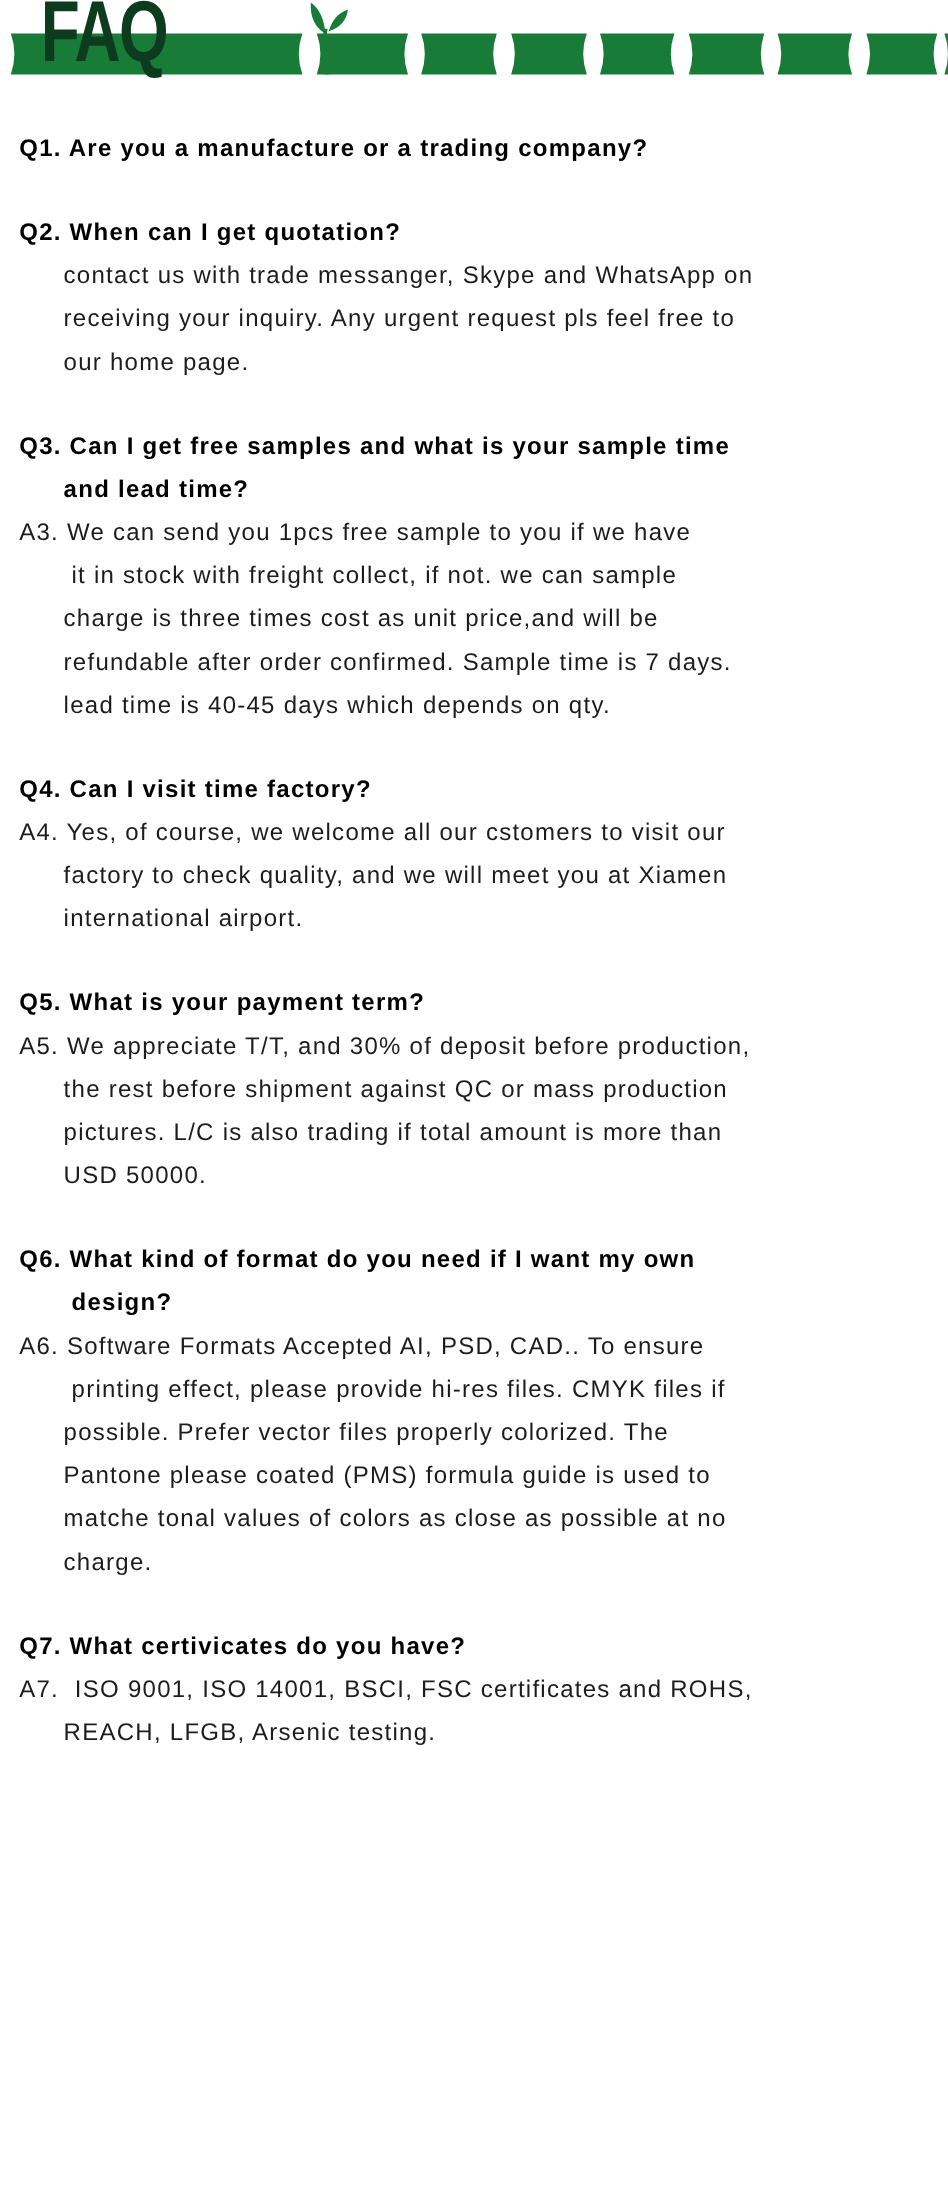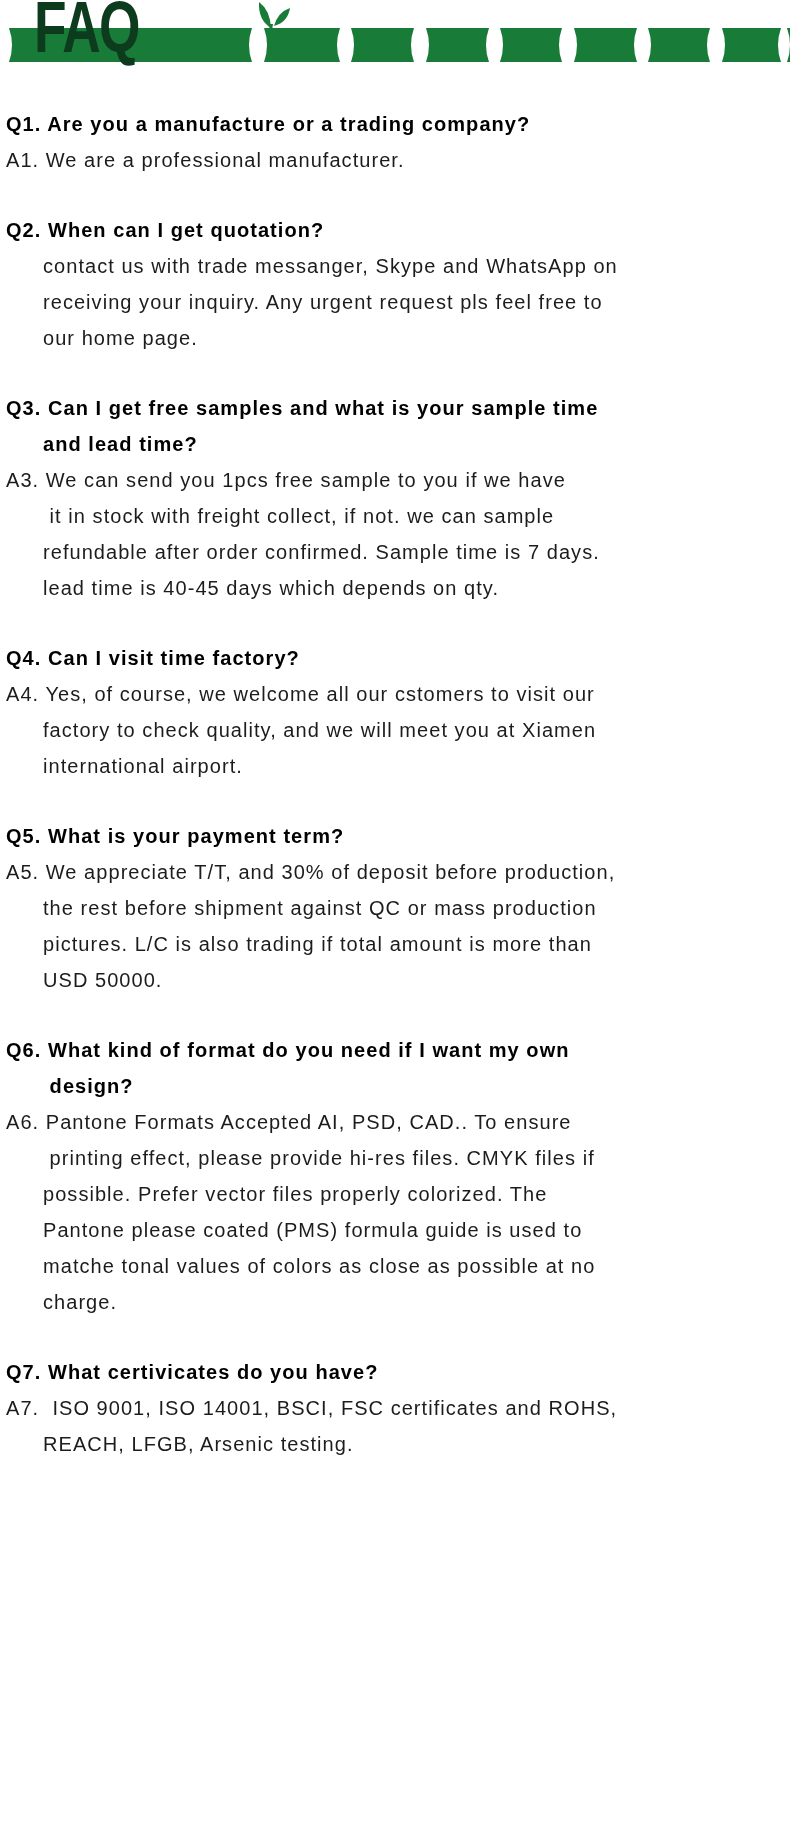--- a/index.html
+++ b/index.html
@@ -32,21 +32,21 @@
     top:-9px;
     font-size:72px;
     line-height:72px;
     font-weight:bold;
     letter-spacing:-2px;
     transform:scaleX(0.74);
     transform-origin:left top;
     color:var(--title-green);
   }
   main{
-    padding:36px 10px 0 6px;
+    padding:36px 10px 0 16px;
   }
   .qa{margin-bottom:34px;}
   .line{
     font-size:20px;
     line-height:36px;
     letter-spacing:1.05px;
     white-space:pre-wrap;
   }
   .q{
     font-weight:bold;
@@ -75,35 +75,35 @@
     <path d="M 271 28 Q 258 20 259 2 Q 270 10 271 28 Z"></path>
     <path d="M 274 26 Q 278 12 290 8 Q 288 22 274 26 Z"></path>
   </svg>
   <div class="faq-title">FAQ</div>
 </header>
 
 <main>
 
   <section class="qa">
     <div class="line q">Q1. Are you a manufacture or a trading company?</div>
-    <div class="line">A1. We are a professional manufacturer.</div>
   </section>
 
   <section class="qa">
     <div class="line q">Q2. When can I get quotation?</div>
     <div class="line cont">contact us with trade messanger, Skype and WhatsApp on</div>
     <div class="line cont">receiving your inquiry. Any urgent request pls feel free to</div>
     <div class="line cont">our home page.</div>
   </section>
 
   <section class="qa">
     <div class="line q">Q3. Can I get free samples and what is your sample time</div>
     <div class="line q cont">and lead time?</div>
     <div class="line">A3. We can send you 1pcs free sample to you if we have</div>
     <div class="line cont"> it in stock with freight collect, if not. we can sample</div>
+    <div class="line cont">charge is three times cost as unit price,and will be</div>
     <div class="line cont">refundable after order confirmed. Sample time is 7 days.</div>
     <div class="line cont">lead time is 40-45 days which depends on qty.</div>
   </section>
 
   <section class="qa">
     <div class="line q">Q4. Can I visit time factory?</div>
     <div class="line">A4. Yes, of course, we welcome all our cstomers to visit our</div>
     <div class="line cont">factory to check quality, and we will meet you at Xiamen</div>
     <div class="line cont">international airport.</div>
   </section>
@@ -112,21 +112,21 @@
     <div class="line q">Q5. What is your payment term?</div>
     <div class="line">A5. We appreciate T/T, and 30% of deposit before production,</div>
     <div class="line cont">the rest before shipment against QC or mass production</div>
     <div class="line cont">pictures. L/C is also trading if total amount is more than</div>
     <div class="line cont">USD 50000.</div>
   </section>
 
   <section class="qa">
     <div class="line q">Q6. What kind of format do you need if I want my own</div>
     <div class="line q cont"> design?</div>
-    <div class="line">A6. Pantone Formats Accepted AI, PSD, CAD.. To ensure</div>
+    <div class="line">A6. Software Formats Accepted AI, PSD, CAD.. To ensure</div>
     <div class="line cont"> printing effect, please provide hi-res files. CMYK files if</div>
     <div class="line cont">possible. Prefer vector files properly colorized. The</div>
     <div class="line cont">Pantone please coated (PMS) formula guide is used to</div>
     <div class="line cont">matche tonal values of colors as close as possible at no</div>
     <div class="line cont">charge.</div>
   </section>
 
   <section class="qa">
     <div class="line q">Q7. What certivicates do you have?</div>
     <div class="line">A7.  ISO 9001, ISO 14001, BSCI, FSC certificates and ROHS,</div>

